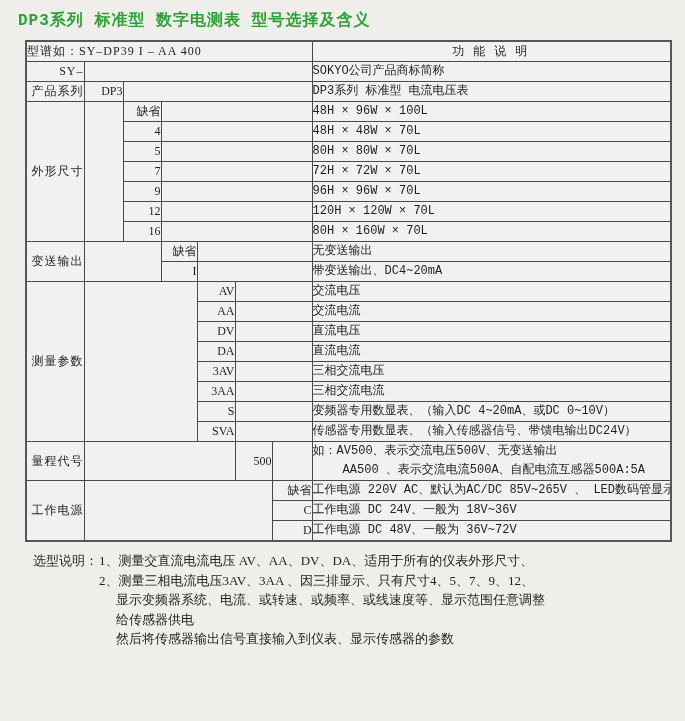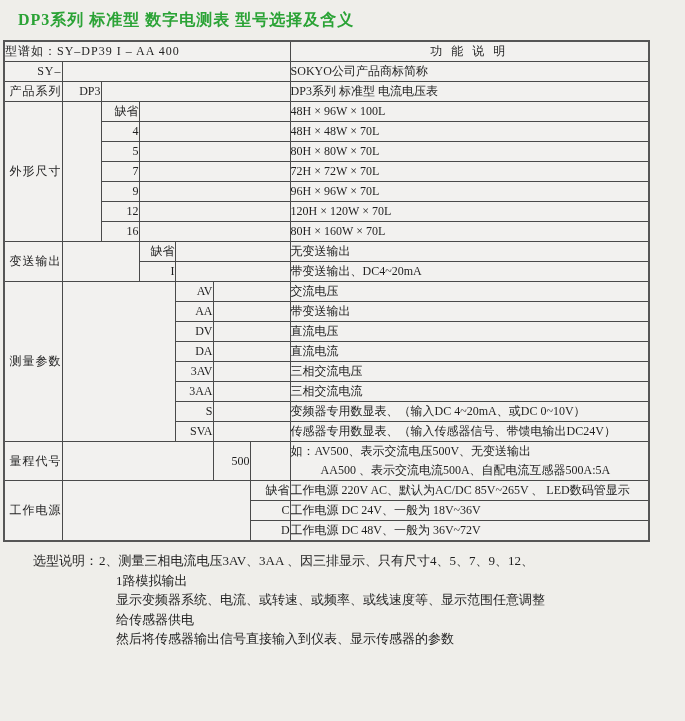--- a/index.html
+++ b/index.html
@@ -6,31 +6,31 @@
     margin: 0;
     padding: 0;
     background: #efeeea;
     width: 685px;
     height: 721px;
     font-family: "Liberation Serif", "DejaVu Serif", serif;
     color: #1f1f1f;
     overflow: hidden;
   }
   .page-title {
-    font-family: Liberation Serif, serif;
+    font-family: Liberation Mono, monospace;
     font-size: 16px;
     font-weight: bold;
     color: #2ba336;
     margin: 10px 0 9px 18px;
     letter-spacing: 1px;
   }
   table.model-table {
     border-collapse: collapse;
     table-layout: fixed;
-    margin-left: 3px;
+    margin-left: 25px;
     width: 645px;
     border: 2px solid #565656;
   }
   table.model-table td {
     border: 1px solid #4a4a4a;
     height: 19px;
     padding: 0;
     font-size: 12px;
     line-height: 19px;
     background: #f2f1ef;
@@ -46,21 +46,21 @@
     background: #d9e7ca;
     padding-left: 14px;
     letter-spacing: 1px;
   }
   td.hdr-desc {
     background: #d9e7ca;
     text-align: center;
     letter-spacing: 3px;
     border-radius: 9px;
   }
-  td.f { padding-left: 8px; }
+  td.f { padding-left: 8px; font-family: Liberation Mono, monospace; }
   td.lbl { letter-spacing: 1px; }
   tr.range-row td { height: 38px; }
   td.range-desc div { line-height: 19px; height: 19px; }
   td.range-desc .line2 { padding-left: 30px; }
   .notes {
     display: grid;
     grid-template-columns: 66px 1fr;
     margin: 9px 0 0 33px;
     font-size: 13px;
     line-height: 19.5px;
@@ -159,21 +159,21 @@
   <tr>
     <td class="g lbl" rowspan="8">测量参数</td>
     <td colspan="3" rowspan="8"></td>
     <td class="g">AV</td>
     <td colspan="2"></td>
     <td class="f">交流电压</td>
   </tr>
   <tr>
     <td class="g">AA</td>
     <td colspan="2"></td>
-    <td class="f">带变送输出</td>
+    <td class="f">交流电流</td>
   </tr>
   <tr>
     <td class="g">DV</td>
     <td colspan="2"></td>
     <td class="f">直流电压</td>
   </tr>
   <tr>
     <td class="g">DA</td>
     <td colspan="2"></td>
     <td class="f">直流电流</td>
@@ -223,20 +223,20 @@
   <tr>
     <td class="g">D</td>
     <td class="f">工作电源 DC 48V、一般为 36V~72V</td>
   </tr>
 </tbody>
   </table>
 
 <div class="notes">
   <div class="note-label">选型说明：</div>
   <div>
+    <div class="note-line">1、测量交直流电流电压 AV、AA、DV、DA、适用于所有的仪表外形尺寸、</div>
     <div class="note-line">2、测量三相电流电压3AV、3AA 、因三排显示、只有尺寸4、5、7、9、12、</div>
-    <div class="note-line cont">1路模拟输出</div>
     <div class="note-line cont">显示变频器系统、电流、或转速、或频率、或线速度等、显示范围任意调整</div>
     <div class="note-line cont">给传感器供电</div>
     <div class="note-line cont">然后将传感器输出信号直接输入到仪表、显示传感器的参数</div>
   </div>
 
 </div>
 
 </body></html>

